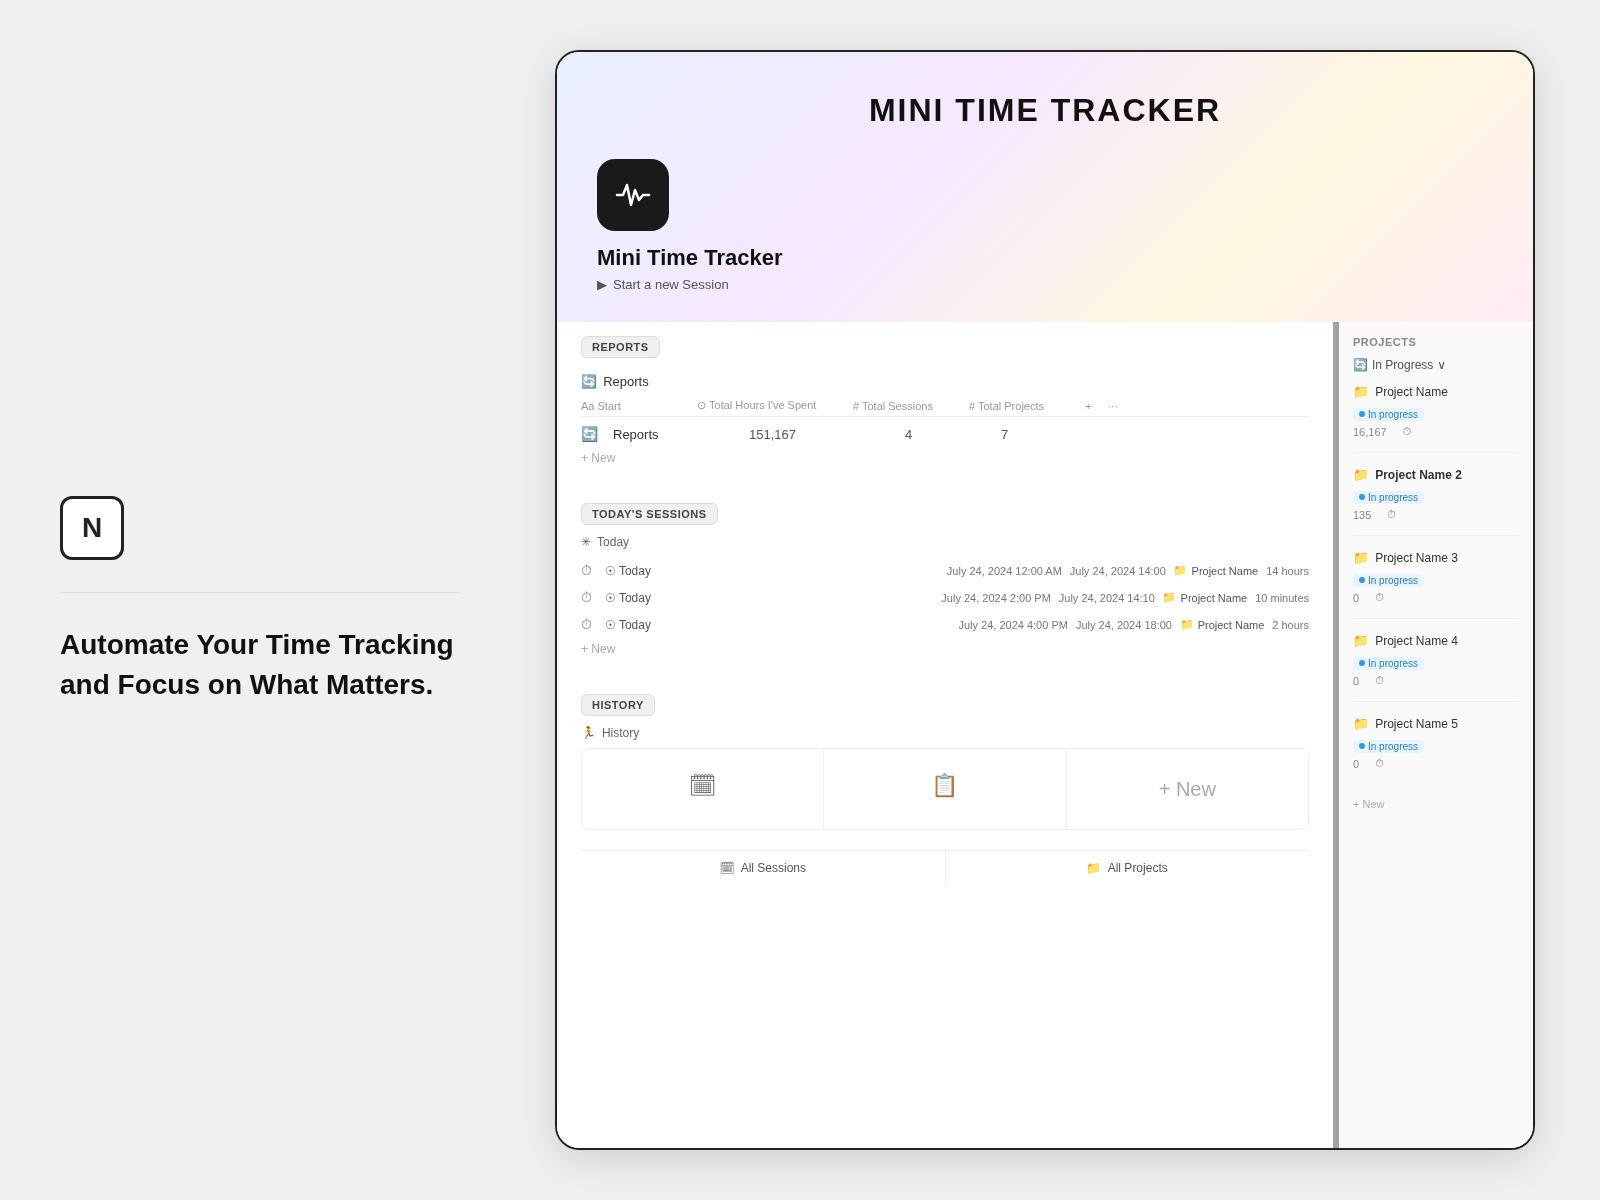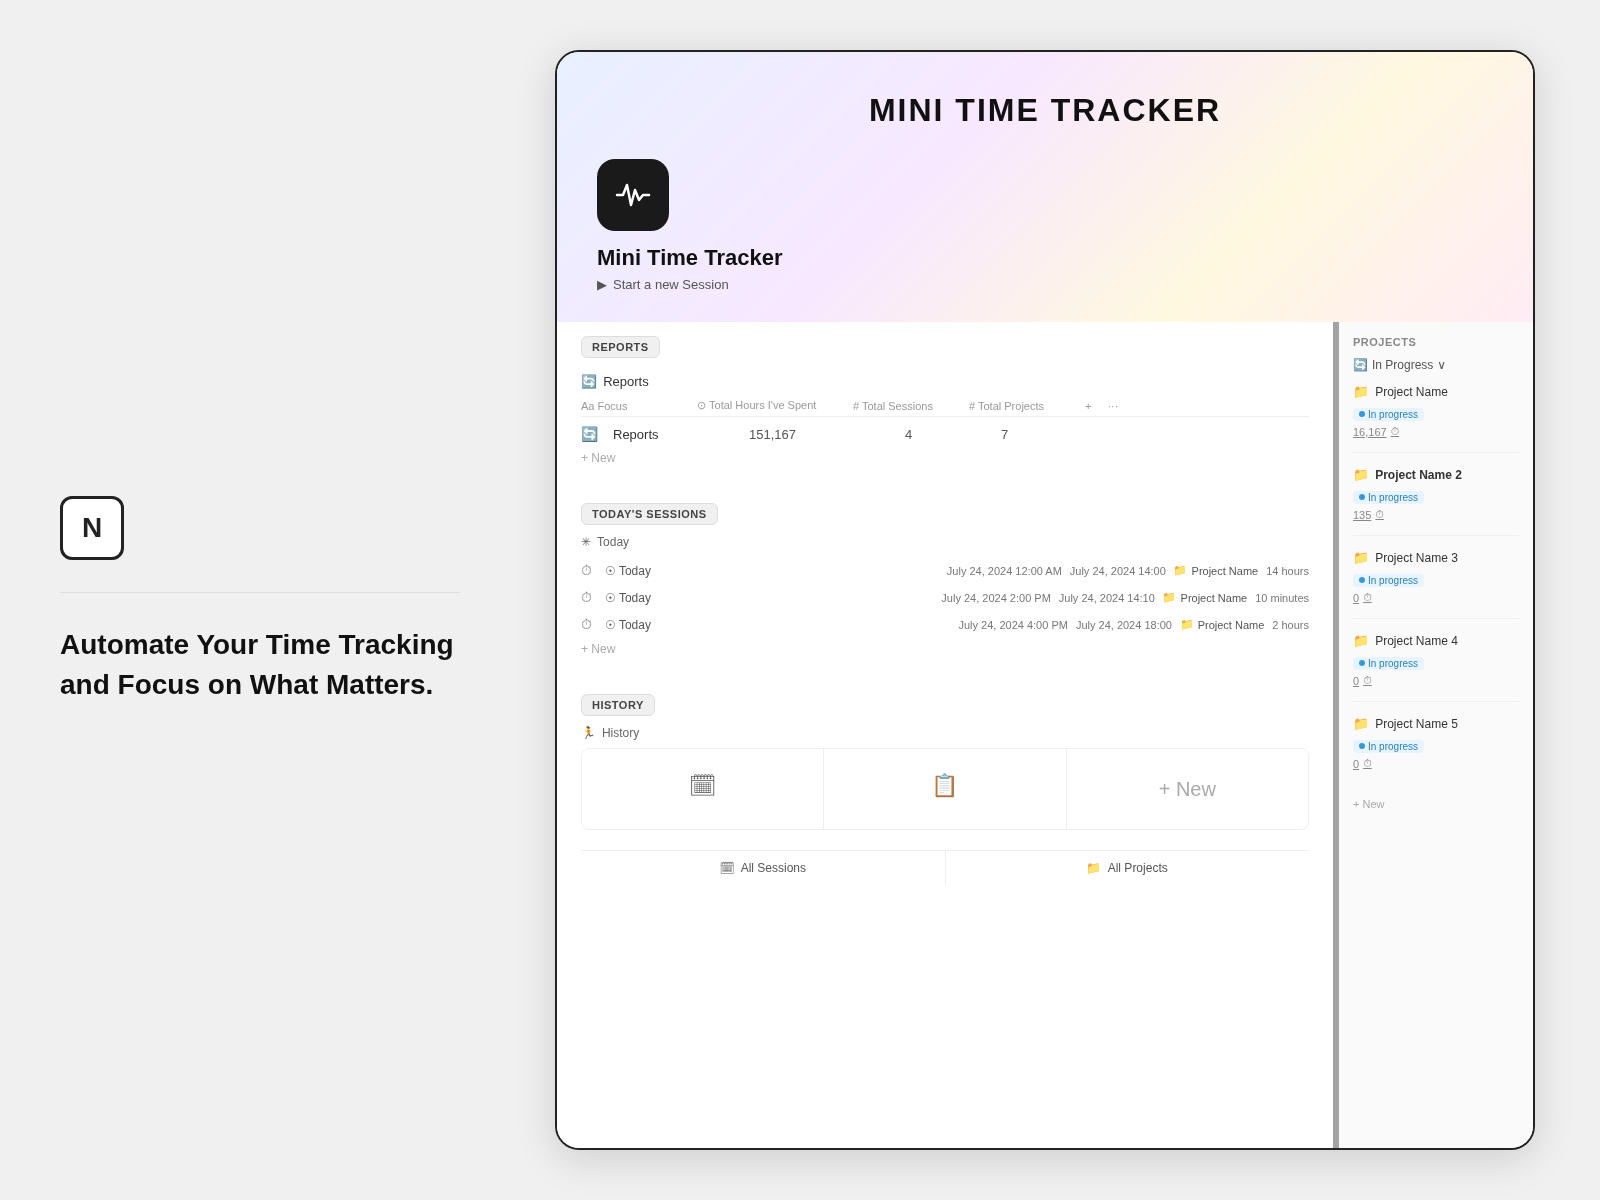--- a/index.html
+++ b/index.html
@@ -343,22 +343,21 @@
       height: 6px;
       border-radius: 50%;
       background: #3498db;
     }
 
     .project-hours {
       font-size: 11px;
       color: #888;
       display: flex;
       align-items: center;
-      gap: 4px;
-      text-decoration: underline;
+      gap: 16px;
     }
 
     .plus-new-sidebar {
       font-size: 11px;
       color: #aaa;
       margin-top: 6px;
       cursor: pointer;
     }
 
     .section-group {
@@ -413,21 +412,21 @@
 
         <div class="section">
           <div class="section-label">REPORTS</div>
 
           <div class="reports-section-header">
             <span>🔄</span>
             <span>Reports</span>
           </div>
 
           <div class="table-header-row">
-            <div class="col-header" style="width:100px">Aa Focus</div>
+            <div class="col-header" style="width:100px">Aa Start</div>
             <div class="col-header" style="width:140px">⊙ Total Hours I've Spent</div>
             <div class="col-header" style="width:100px"># Total Sessions</div>
             <div class="col-header" style="width:100px"># Total Projects</div>
             <div class="col-header">+</div>
             <div class="col-header">···</div>
           </div>
 
           <div class="table-row">
             <div class="row-icon">🔄</div>
             <div class="col-report">Reports</div>

